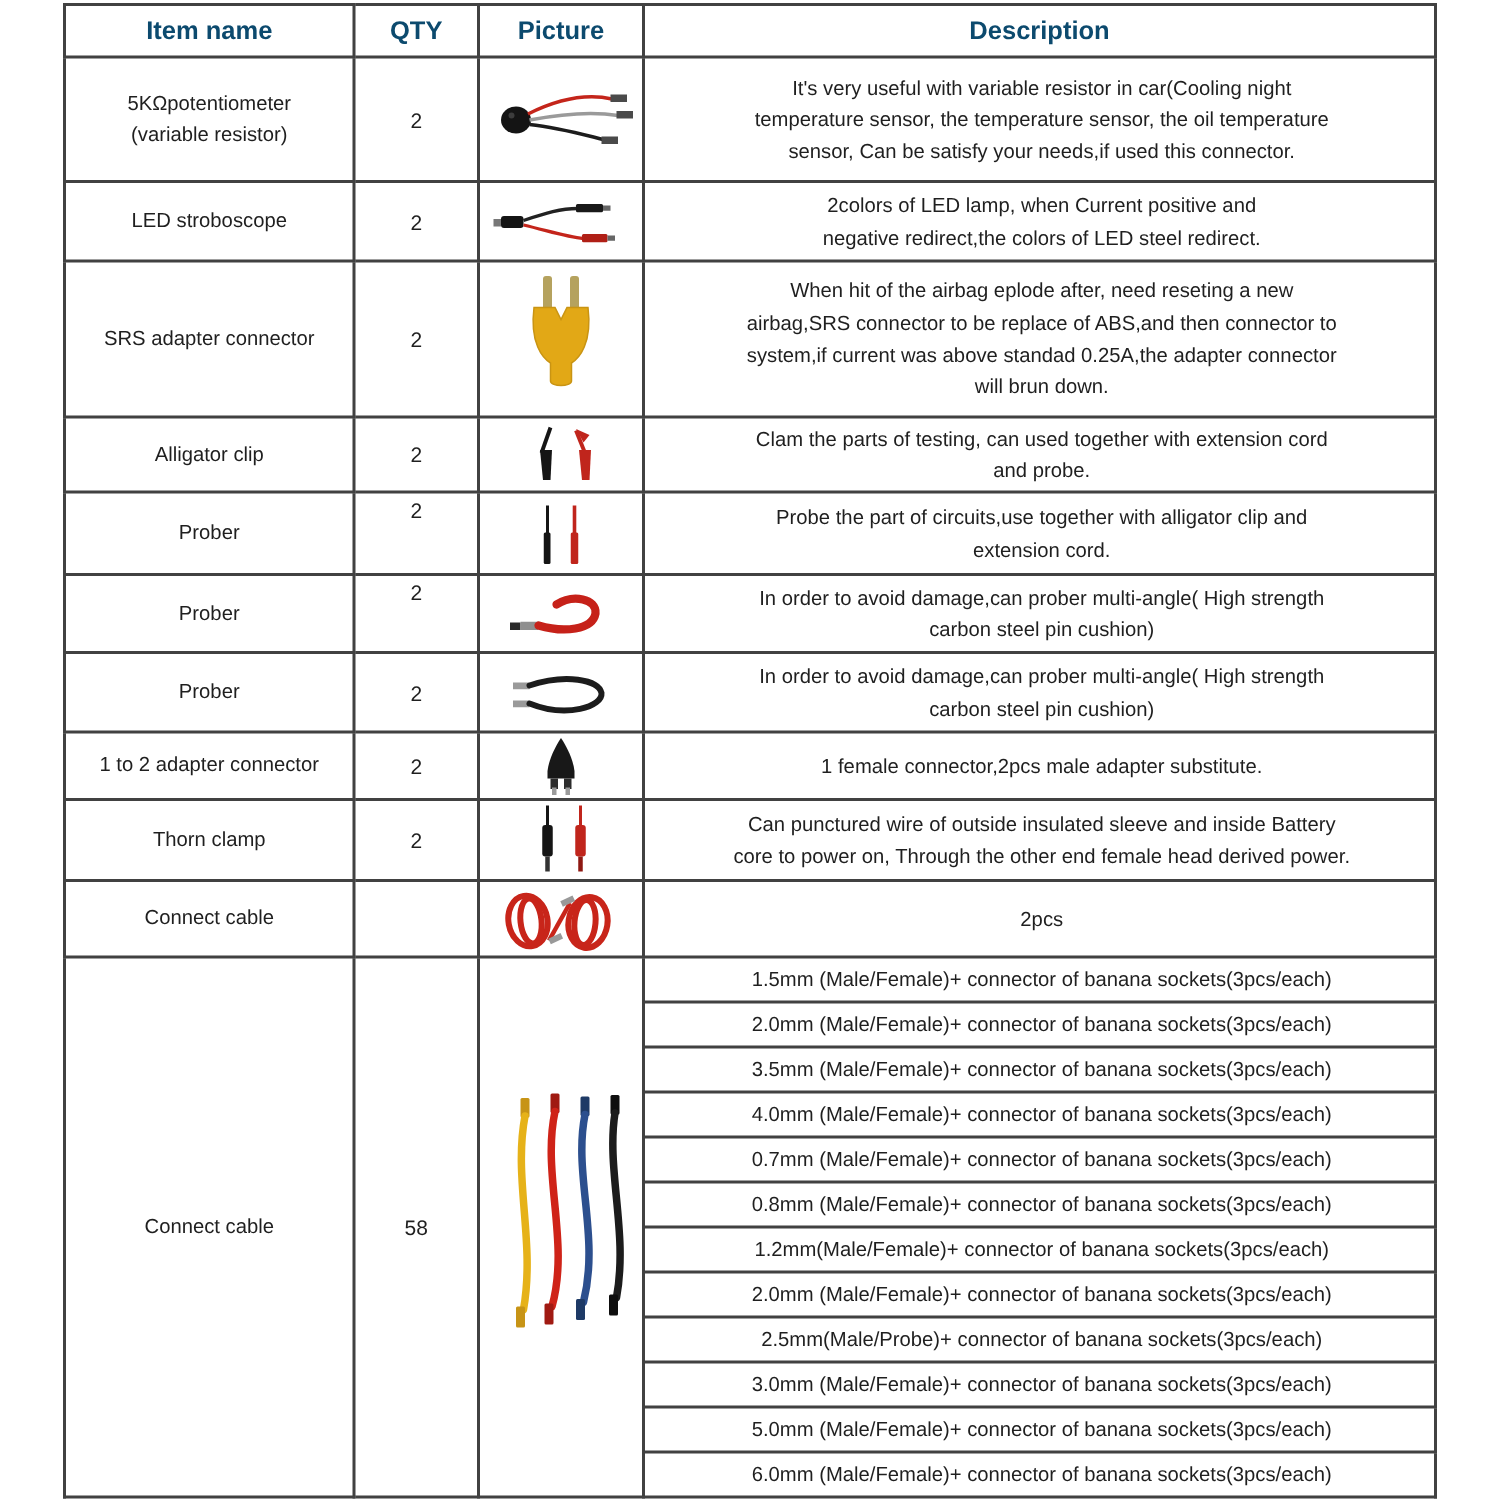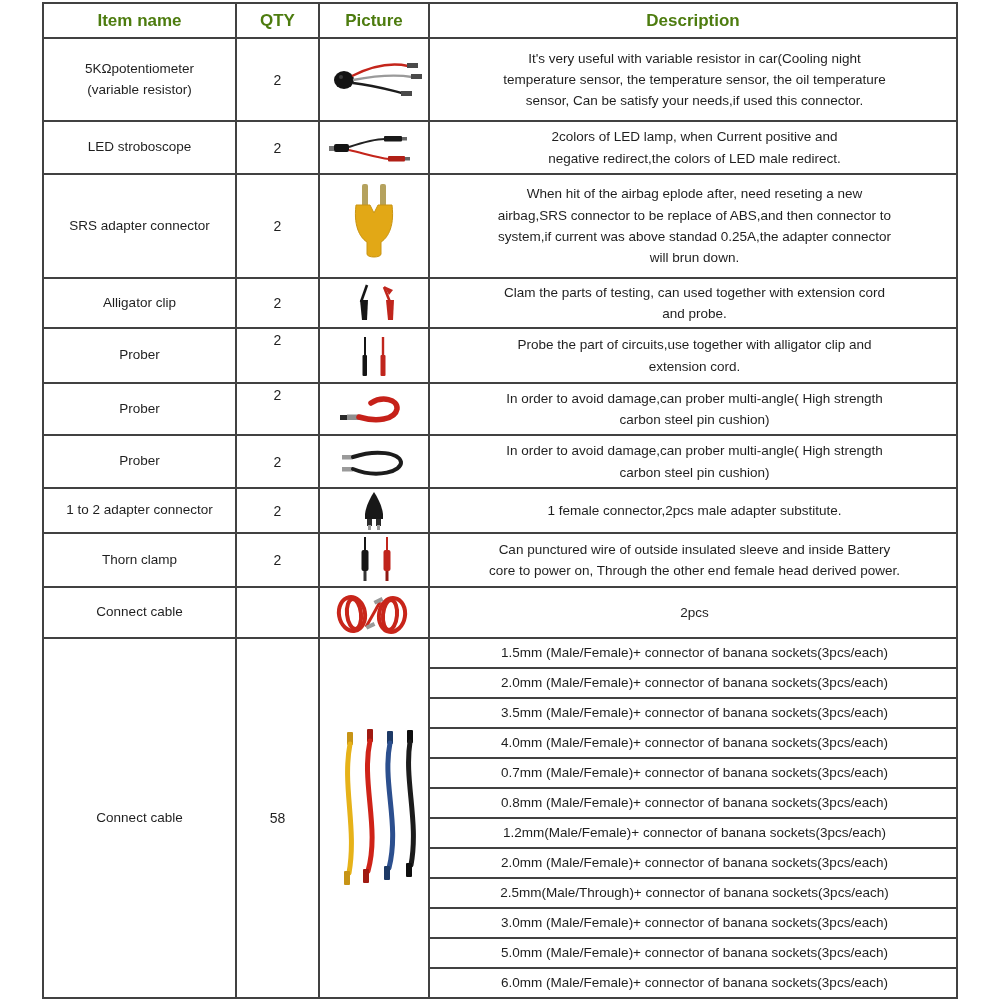--- a/index.html
+++ b/index.html
@@ -1,19 +1,19 @@
 <!DOCTYPE html>
 <html><head>
 <meta charset="utf-8">
 <style>
   html,body{margin:0;padding:0;background:#ffffff;}
   body{width:1000px;height:1000px;font-family:"Liberation Sans","DejaVu Sans",sans-serif;color:#1f1f1f;}
   table.parts{border-collapse:collapse;table-layout:fixed;width:914px;margin:2px auto 0 auto;}
   table.parts td,table.parts th{border:2px solid #414141;overflow:hidden;}
-  th.hdr{font-size:17px;font-weight:bold;text-align:center;color:#4d7c0f;background:#fff;}
+  th.hdr{font-size:17px;font-weight:bold;text-align:center;color:#0c4a6e;background:#fff;}
   td.c-item{font-size:13.5px;text-align:center;vertical-align:middle;white-space:pre-line;line-height:1.55;padding:2px 4px;}
   td.c-qty{font-size:14px;text-align:center;vertical-align:middle;}
   td.c-qty.v-top{vertical-align:top;padding-top:3px;}
   td.c-pic{text-align:center;vertical-align:middle;padding:0;}
   td.c-pic svg{display:block;margin:0 auto;}
   td.c-desc{font-size:13.5px;text-align:center;vertical-align:middle;white-space:pre-line;line-height:1.58;padding:2px 4px 2px 7px;}
   td.c-desc.sub{line-height:1.2;padding:4px 4px 4px 7px;}
 </style>
 </head>
 <body>
@@ -65,21 +65,21 @@
           <rect x="12" y="19" width="15" height="8" rx="2" fill="#141414"></rect>
           <path d="M27 22 C 42 17, 52 14, 63 14" stroke="#222" stroke-width="2.2" fill="none"></path>
           <rect x="62" y="11" width="18" height="5.5" rx="1" fill="#191919"></rect>
           <rect x="80" y="12" width="5" height="3.5" fill="#666"></rect>
           <path d="M27 25 C 44 29, 56 33, 67 34" stroke="#c4251b" stroke-width="2.2" fill="none"></path>
           <rect x="66" y="31" width="17" height="5.5" rx="1" fill="#b01f16"></rect>
           <rect x="83" y="32" width="5" height="3.5" fill="#666"></rect>
         </svg>
       </td>
       <td class="c-desc">2colors of LED lamp,  when Current positive and
-negative redirect,the colors of LED male redirect.</td>
+negative redirect,the colors of LED steel redirect.</td>
     </tr>
 
     <tr style="height:104px">
       <td class="c-item">SRS adapter connector</td>
       <td class="c-qty">2</td>
       <td class="c-pic">
         <svg width="104" height="96" viewBox="0 0 104 96">
           <rect x="40" y="6" width="6" height="23" rx="2" fill="#b5a25e"></rect>
           <rect x="58" y="6" width="6" height="23" rx="2" fill="#b5a25e"></rect>
           <path d="M34 27 L48 27 L52 35 L56 27 L70 27 C 73 51 64 61 59 64 L59 76 C 59 80 45 80 45 76 L45 64 C 40 61 31 51 34 27 Z" fill="#e2a816" stroke="#c99413" stroke-width="1"></path>
@@ -237,21 +237,21 @@
     <tr style="height:30px">
         <td class="c-desc sub">0.8mm (Male/Female)+ connector of banana sockets(3pcs/each)</td>
       </tr>
     <tr style="height:30px">
         <td class="c-desc sub">1.2mm(Male/Female)+ connector of banana sockets(3pcs/each)</td>
       </tr>
     <tr style="height:30px">
         <td class="c-desc sub">2.0mm (Male/Female)+ connector of banana sockets(3pcs/each)</td>
       </tr>
     <tr style="height:30px">
-        <td class="c-desc sub">2.5mm(Male/Through)+ connector of banana sockets(3pcs/each)</td>
+        <td class="c-desc sub">2.5mm(Male/Probe)+ connector of banana sockets(3pcs/each)</td>
       </tr>
     <tr style="height:30px">
         <td class="c-desc sub">3.0mm (Male/Female)+ connector of banana sockets(3pcs/each)</td>
       </tr>
     <tr style="height:30px">
         <td class="c-desc sub">5.0mm (Male/Female)+ connector of banana sockets(3pcs/each)</td>
       </tr>
     <tr style="height:30px">
         <td class="c-desc sub">6.0mm (Male/Female)+ connector of banana sockets(3pcs/each)</td>
       </tr>

